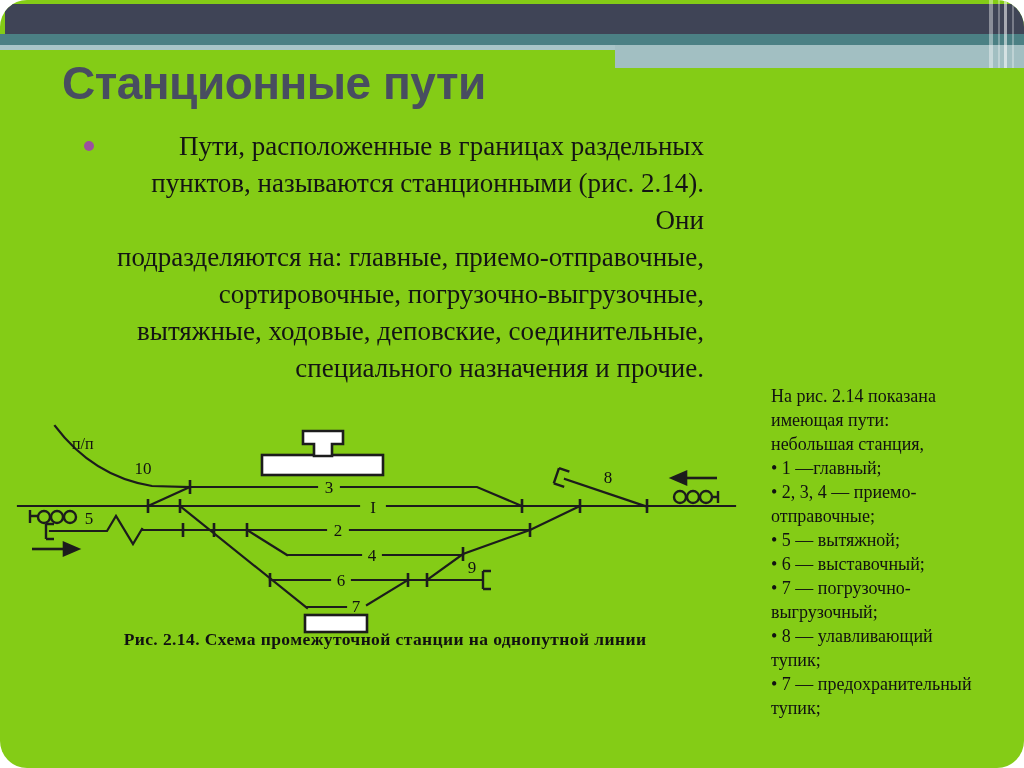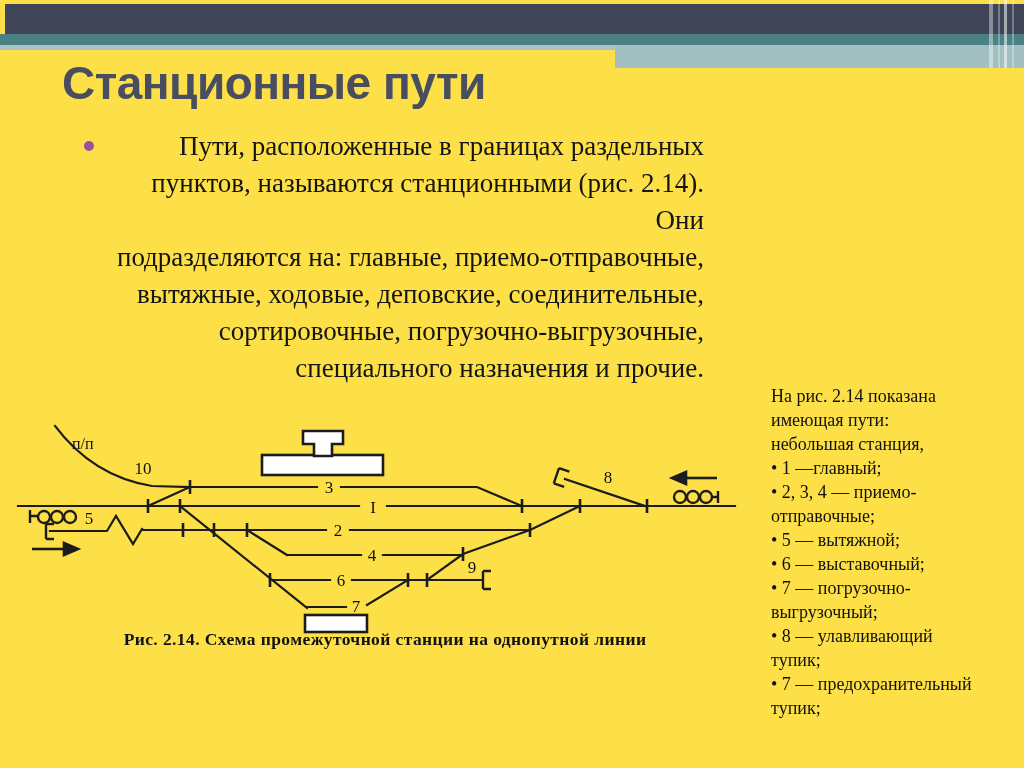--- a/index.html
+++ b/index.html
@@ -1,17 +1,17 @@
 <!DOCTYPE html>
 <html><head>
 <meta charset="utf-8">
 <style>
   html,body{margin:0;padding:0;background:#fff;}
-  #slide{position:relative;width:1024px;height:768px;background:#fde047;overflow:hidden;
-         font-family:"Liberation Serif", serif;}
+  #slide{position:relative;width:1024px;height:768px;background:#84cc16;overflow:hidden;
+         font-family:"Liberation Serif", serif;border-radius:27px;}
   
   .bar{position:absolute;}
   #bar-dark{left:5px;top:4px;right:0;height:30px;background:#3f4456;}
   #bar-teal{left:0;top:34px;right:0;height:11px;background:#4b8084;}
   #bar-light{left:0;top:45px;right:0;height:5px;background:#a9c5c8;}
   #bar-block{left:615px;top:45px;right:0;height:23px;background:#a2bfc2;}
   .vstripe{position:absolute;top:0;height:68px;}
   
   #title{position:absolute;left:62px;top:56px;
          font-family:"Liberation Sans", sans-serif;
@@ -44,22 +44,22 @@
   <div class="vstripe" style="left:1004px;width:3px;background:rgba(255,255,255,0.55);"></div>
   <div class="vstripe" style="left:1012px;width:2px;background:rgba(255,255,255,0.30);"></div>
 
   <div id="title">Станционные пути</div>
 
   <div id="bullet-dot"></div>
   <div id="bullet-para">
     <div>Пути, расположенные в границах раздельных</div>
     <div>пунктов, называются станционными (рис. 2.14). Они</div>
     <div>подразделяются на: главные, приемо-отправочные,</div>
+    <div>сортировочные, погрузочно-выгрузочные,</div>
     <div>вытяжные, ходовые, деповские, соединительные,</div>
-    <div>сортировочные, погрузочно-выгрузочные,</div>
     <div>специального назначения и прочие.</div>
   </div>
 
   <svg id="diagram" width="740" height="262" viewBox="0 390 740 262">
     <g stroke="#1c1c1c" stroke-width="2.2" fill="none" stroke-linecap="square">
 
       <path d="M18,506 H359 M387,506 H735"></path>
 
       <path d="M55,426 C82,462 114,480 152,486 L190,487"></path>
       <path d="M148,506 L190,487"></path>

